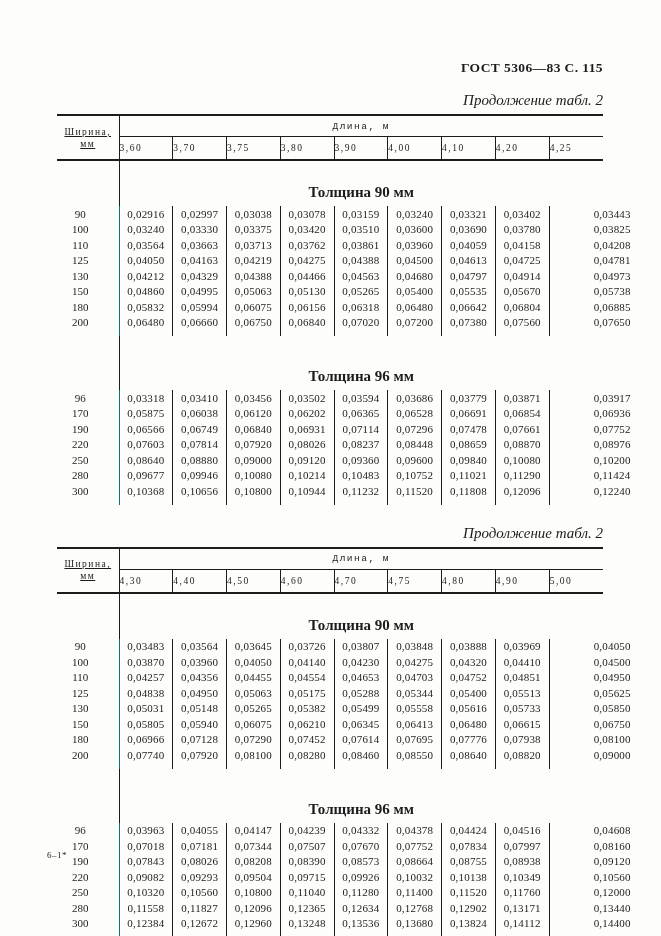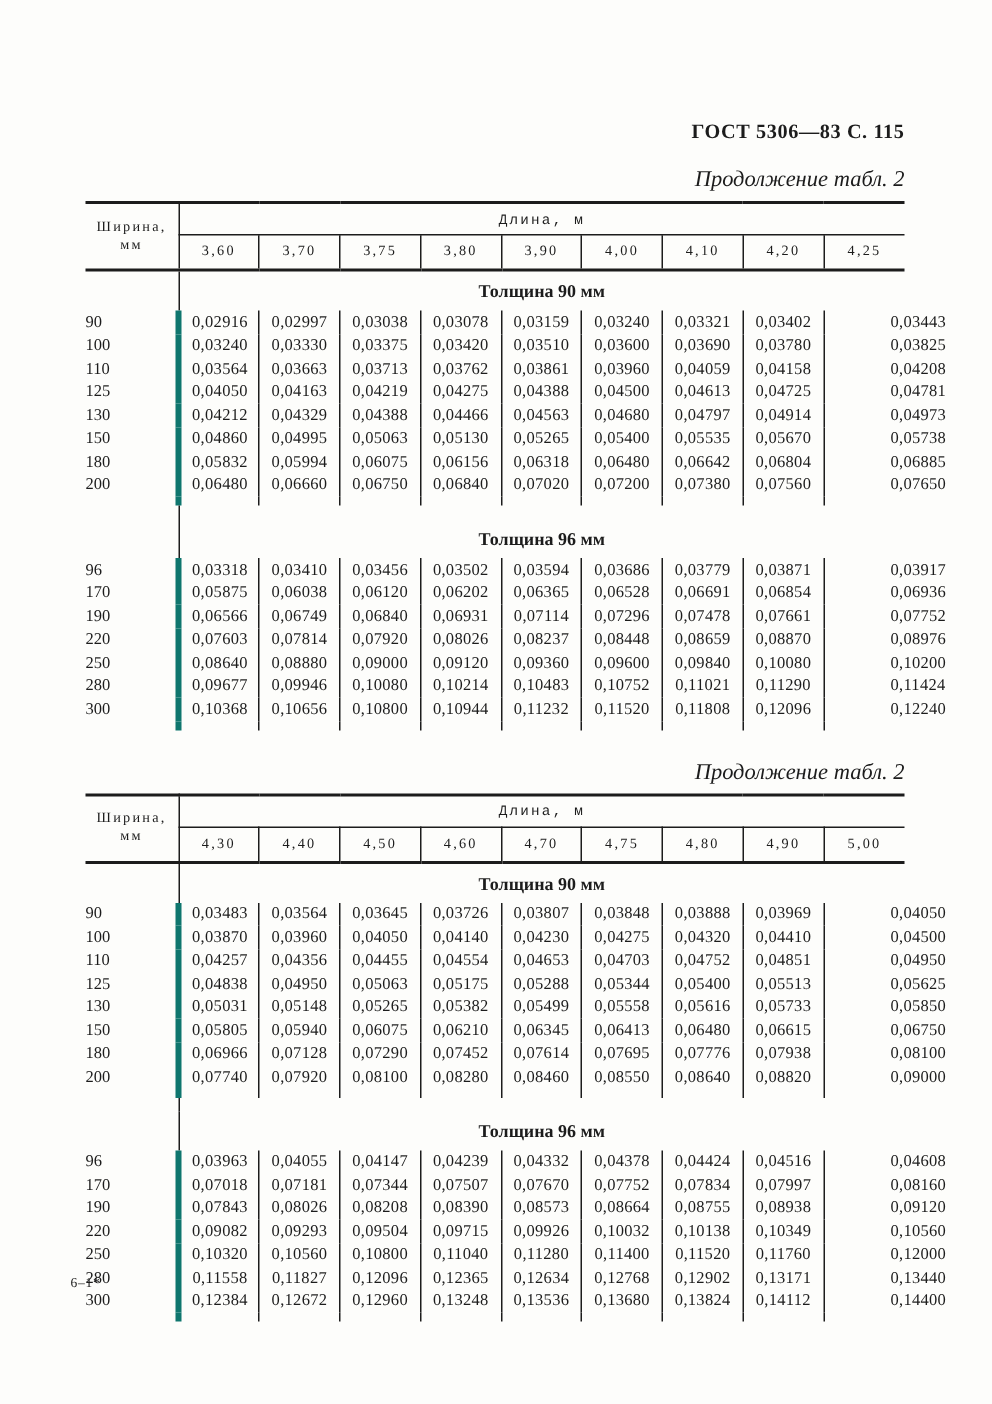--- a/index.html
+++ b/index.html
@@ -8,21 +8,21 @@
     background:#fdfdfb;
     color:#1c1c1c;
     font-family:"Liberation Serif","DejaVu Serif",serif;
     position:relative;
     overflow:hidden;
   }
   .page{
     position:absolute;left:57px;top:0;width:546px;
   }
   .doc-header{
-    margin-top:80px;
+    margin-top:60px;
     text-align:right;
     font-weight:bold;
     font-size:13.5px;
     letter-spacing:0.4px;
   }
   .cont-label{
     text-align:right;
     font-style:italic;
     font-size:15px;
     margin-top:16px;
@@ -41,51 +41,52 @@
     font-weight:normal;
     vertical-align:middle;
   }
   th.width-head{
     font-size:9.5px;
     letter-spacing:1.5px;
     text-align:center;
     border-right:1px solid #1c1c1c;
     border-bottom:2px solid #1c1c1c;
     line-height:12px;
+    text-decoration:underline;
   }
   th.len-head{
     font-size:9.5px;
     letter-spacing:1.5px;
     text-align:center;
     border-bottom:1px solid #1c1c1c;
     height:20px;
     font-family:Liberation Mono, monospace;
   }
   th.col-head{
     font-size:9.5px;
     letter-spacing:1.5px;
-    text-align:center;
+    text-align:left;
     border-right:1px solid #1c1c1c;
     border-bottom:2px solid #1c1c1c;
     height:22px;
   }
   th.col-head.last{border-right:none;}
   td.sec-stub{border-right:1px solid #1c1c1c;}
   td.sec-title{
     font-weight:bold;
-    font-size:12px;
+    font-size:15px;
     text-align:center;
-    padding:6px 0 5px 0;
+    padding:23px 0 5px 0;
     margin-top:20px;
   }
   td.wv{
-    text-align:left;
+    text-align:center;
     padding-right:15px;
     font-size:11px;
-    border-right:4px solid #0f766e;
+    border-right:1px solid #0f766e;
     height:15.5px;
   }
   td.dv{
     text-align:center;
     font-size:11px;
     letter-spacing:0.2px;
     border-right:1px solid #1c1c1c;
     height:15.5px;
   }
   td.dv.last{border-right:none;padding-left:44px;}

